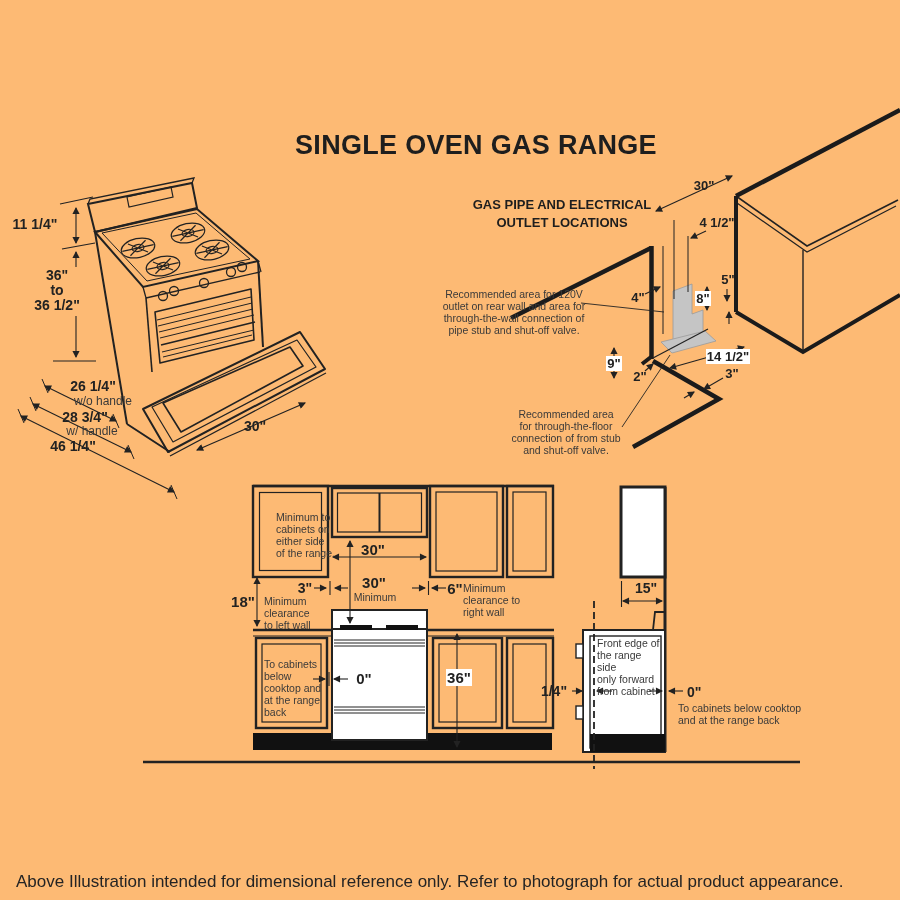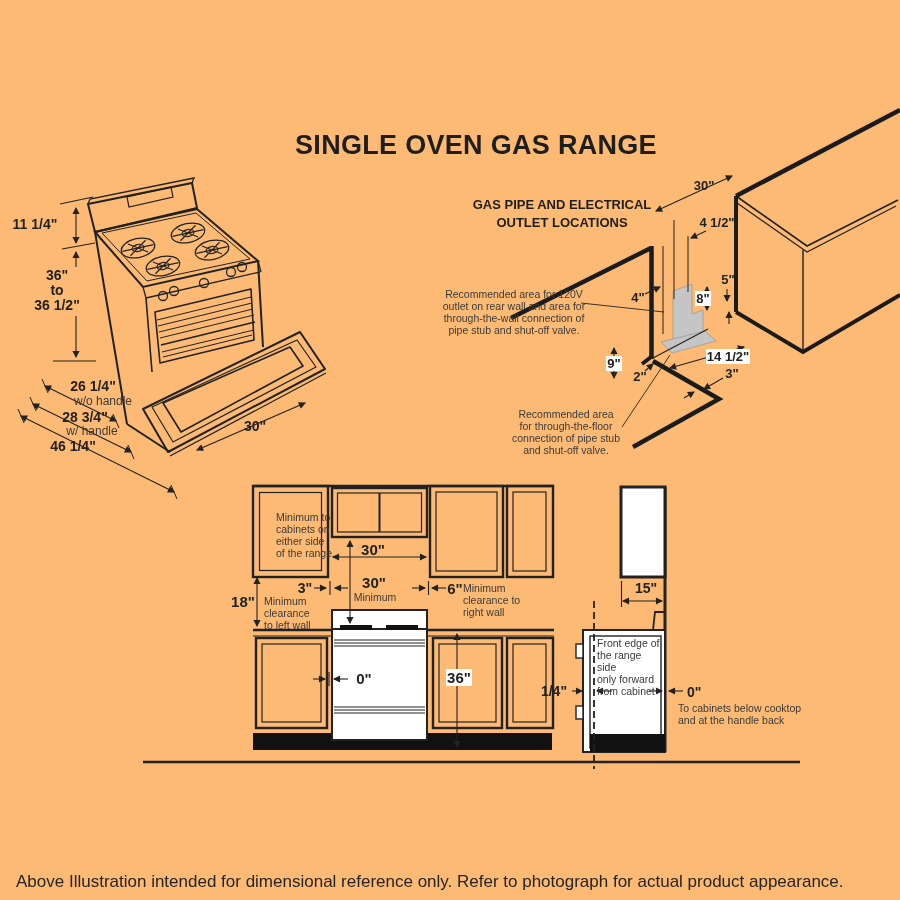--- a/index.html
+++ b/index.html
@@ -225,21 +225,21 @@
 <div class="lbl dimM" style="left:232px;top:418px;width:46px;">30"</div>
 
 <div class="lbl hdg" style="left:462px;top:196px;width:200px;">GAS PIPE AND ELECTRICAL
 OUTLET LOCATIONS</div>
 <div class="lbl note nC" style="left:440px;top:288px;width:148px;">Recommended area for 120V
 outlet on rear wall and area for
 through-the-wall connection of
 pipe stub and shut-off valve.</div>
 <div class="lbl note nC" style="left:500px;top:408px;width:132px;">Recommended area
 for through-the-floor
-connection of pipe stub
+connection of from stub
 and shut-off valve.</div>
 <div class="lbl dim" style="left:683px;top:178px;width:42px;">30"</div>
 <div class="lbl dim" style="left:694px;top:215px;width:46px;">4 1/2"</div>
 <div class="lbl dim" style="left:626px;top:290px;width:24px;">4"</div>
 <div class="lbl dim" style="left:692px;top:291px;width:22px;"><span class="bg">8"</span></div>
 <div class="lbl dim" style="left:718px;top:272px;width:20px;">5"</div>
 <div class="lbl dim" style="left:603px;top:356px;width:22px;"><span class="bg">9"</span></div>
 <div class="lbl dim" style="left:629px;top:369px;width:22px;">2"</div>
 <div class="lbl dim" style="left:701px;top:349px;width:54px;"><span class="bg">14 1/2"</span></div>
 <div class="lbl dim" style="left:720px;top:366px;width:24px;">3"</div>
@@ -253,28 +253,33 @@
 <div class="lbl note nC" style="left:350px;top:591px;width:50px;">Minimum</div>
 <div class="lbl dimM" style="left:294px;top:580px;width:22px;">3"</div>
 <div class="lbl note" style="left:264px;top:595px;width:60px;">Minimum
 clearance
 to left wall</div>
 <div class="lbl dimL" style="left:228px;top:593px;width:30px;">18"</div>
 <div class="lbl dimL" style="left:444px;top:580px;width:22px;">6"</div>
 <div class="lbl note" style="left:463px;top:582px;width:72px;">Minimum
 clearance to
 right wall</div>
+<div class="lbl note" style="left:264px;top:658px;width:62px;">To cabinets
+below
+cooktop and
+at the range
+back</div>
 <div class="lbl dimL" style="left:350px;top:670px;width:28px;">0"</div>
 <div class="lbl dimL" style="left:443px;top:669px;width:32px;"><span class="bg">36"</span></div>
 
 <div class="lbl dimM" style="left:630px;top:580px;width:32px;">15"</div>
 <div class="lbl note" style="left:597px;top:637px;width:64px;">Front edge of
 the range side
 only forward
 from cabinet</div>
 <div class="lbl dimM" style="left:536px;top:683px;width:36px;">1/4"</div>
 <div class="lbl dimM" style="left:687px;top:684px;width:22px;text-align:left;">0"</div>
 <div class="lbl note" style="left:678px;top:702px;width:145px;">To cabinets below cooktop
-and at the handle back</div>
+and at the range back</div>
 
 <div class="lbl foot" style="left:16px;top:872px;width:874px;">Above Illustration intended for dimensional reference only. Refer to photograph for actual product appearance.</div>
 
 </div>
 
 </body></html>

